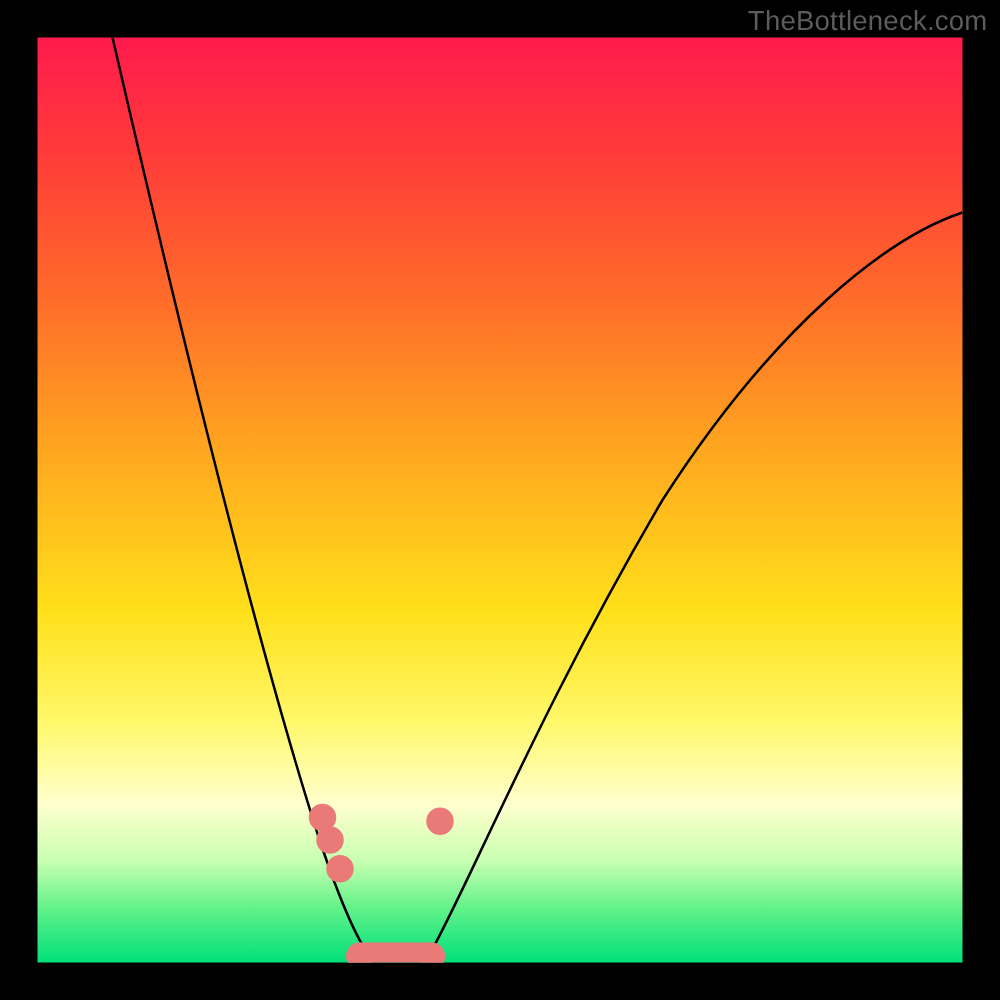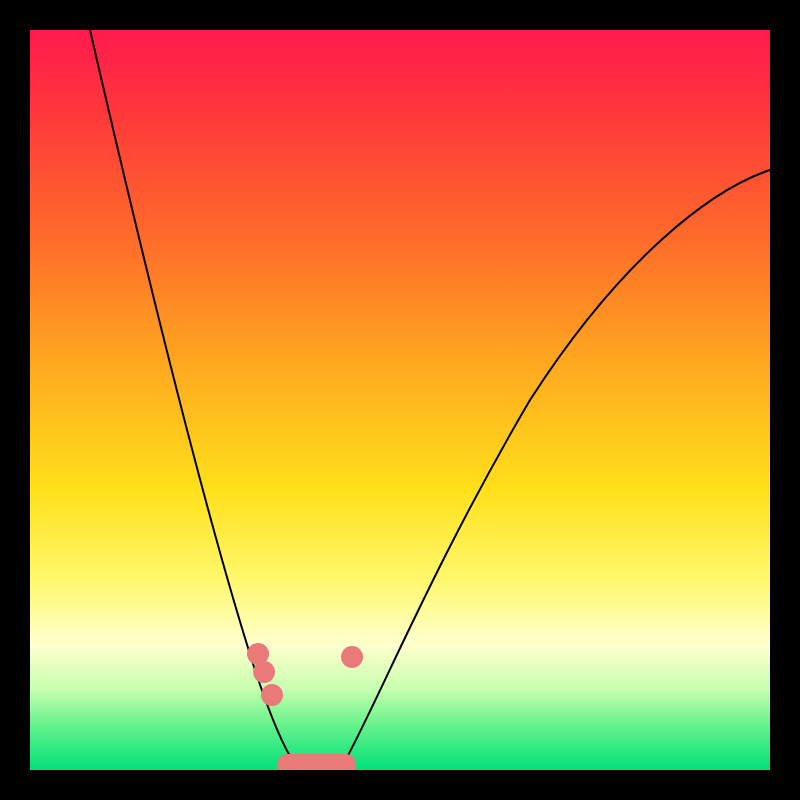--- a/index.html
+++ b/index.html
@@ -68,20 +68,21 @@
     stroke: #e97a78;
     stroke-width: 22;
     stroke-linecap: round;
     fill: none;
   }
 </style>
 </head>
 <body>
 
 <div class="frame">
+  <div class="watermark">TheBottleneck.com</div>
   <div class="plot">
     <svg class="curves" viewBox="0 0 740 740">
 
       <path class="curve-line" d="M 60 0
                C 120 260, 180 500, 225 640
                C 245 700, 260 730, 270 740"></path>
 
       <path class="curve-line" d="M 310 740
                C 340 690, 400 540, 500 370
                C 590 230, 680 160, 740 140"></path>

